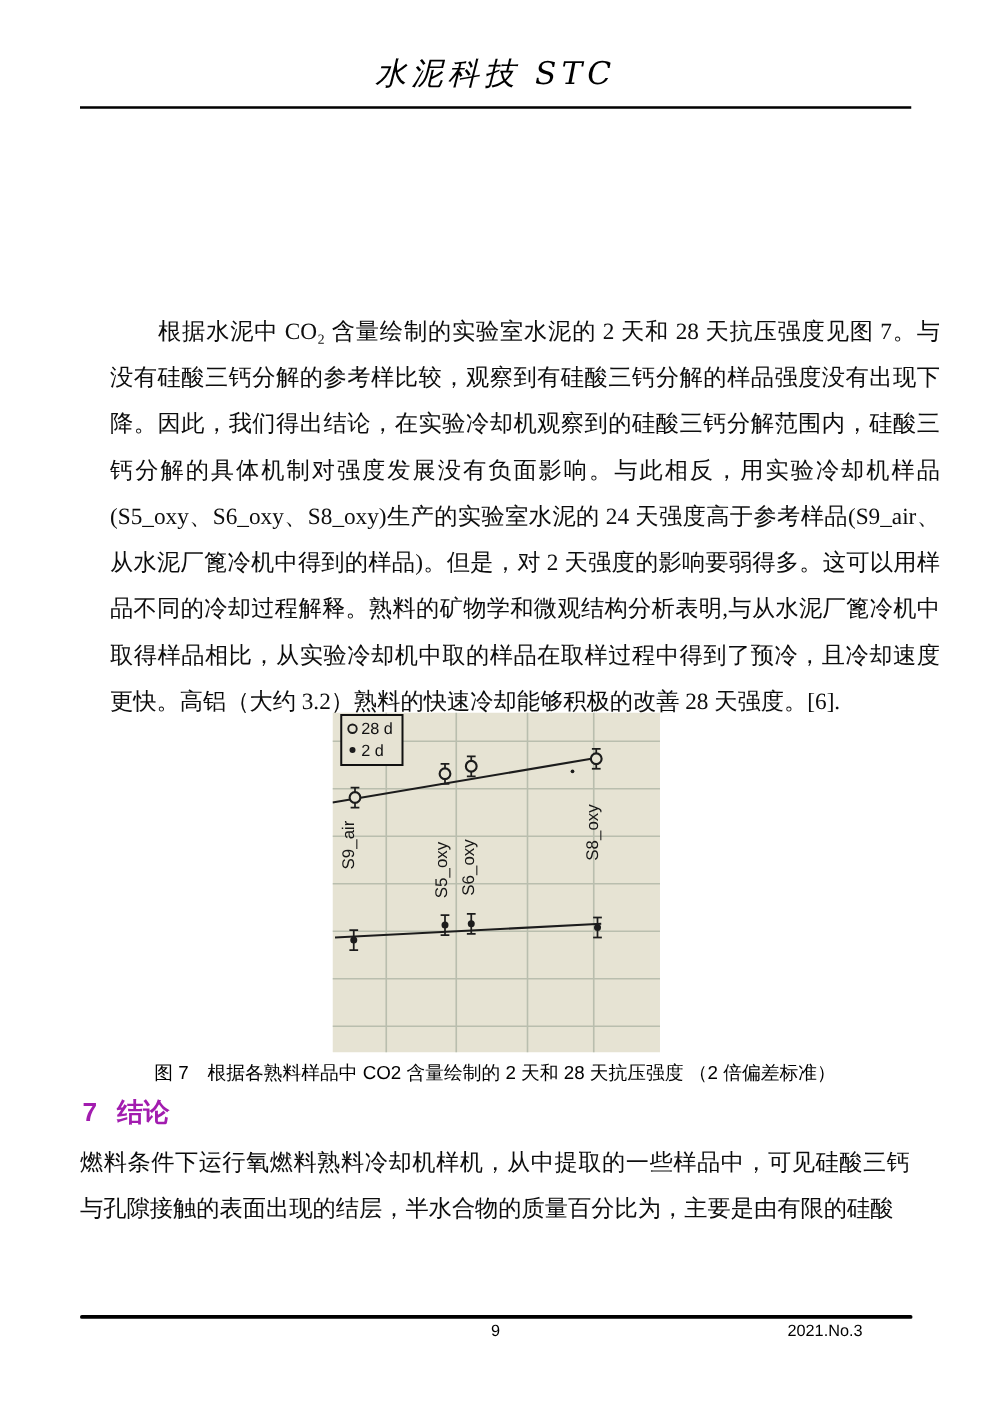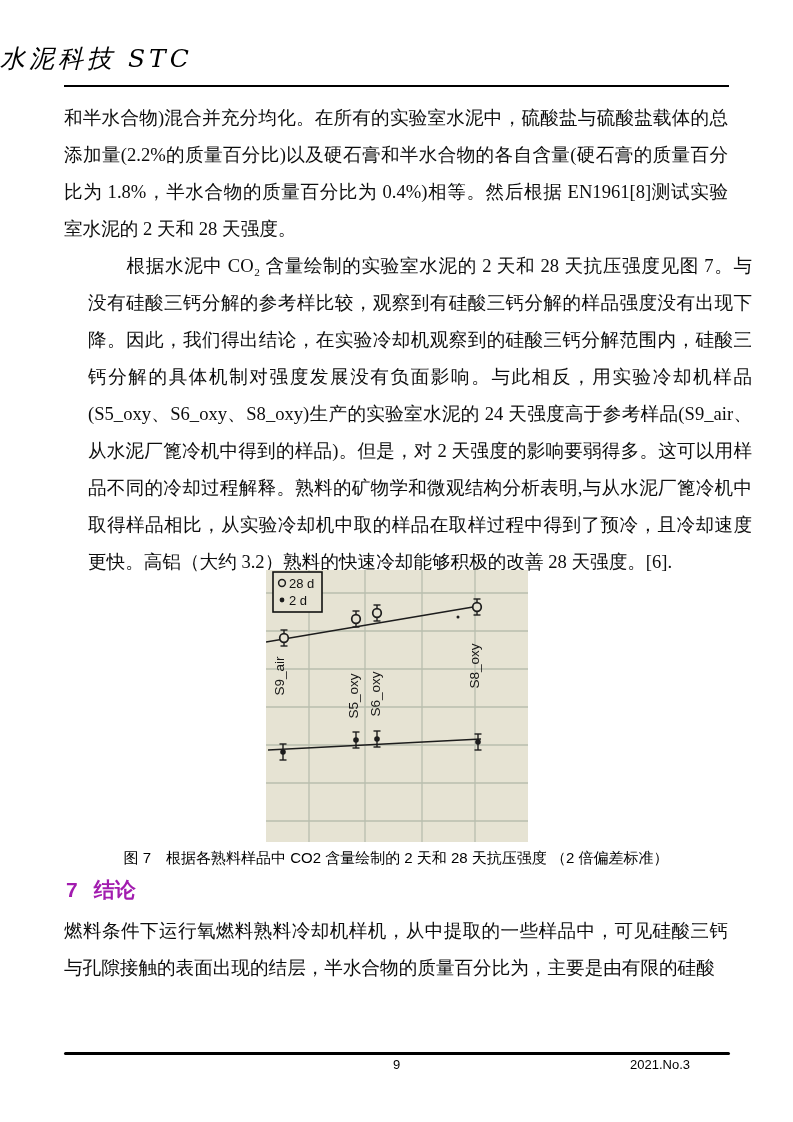--- a/index.html
+++ b/index.html
@@ -2,21 +2,21 @@
 <html><head>
 <meta charset="utf-8">
 <style>
   html,body { margin:0; padding:0; background:#ffffff; }
   .page {
     position:relative; width:793px; height:1122px; background:#ffffff;
     font-family:"Liberation Serif","DejaVu Serif",serif; color:#111;
     overflow:hidden;
   }
   .journal-title {
-    position:absolute; top:42px; left:0; right:0; 
+    position:absolute; top:42px; left:0; right:0; text-align:center;
     font-size:25px; font-style:italic; letter-spacing:4px; color:#000;
     font-family:"DejaVu Serif","Liberation Serif",serif;
   }
   .header-rule { position:absolute; top:85px; left:64px; width:665px; height:2px; background:#000; }
   .para { position:absolute; left:64px; width:664px; font-size:18.6px; color:#0d0d0d; }
   .bl { height:37px; line-height:37px; text-align:justify; text-align-last:justify; overflow:hidden; }
   .bl-last { text-align-last:left; }
   .p1 { top:99px; }
   .p2 { top:247px;margin-left:24px; }
   .p3 { top:912px; }
@@ -42,26 +42,20 @@
   }
 </style>
 </head>
 <body>
 
 <div class="page">
 
   <div class="journal-title">水泥科技 STC</div>
   <div class="header-rule"></div>
 
-  <div class="para p1">
-      <div class="bl">和半水合物)混合并充分均化。在所有的实验室水泥中，硫酸盐与硫酸盐载体的总</div>
-      <div class="bl">添加量(2.2%的质量百分比)以及硬石膏和半水合物的各自含量(硬石膏的质量百分</div>
-      <div class="bl">比为 1.8%，半水合物的质量百分比为 0.4%)相等。然后根据 EN1961[8]测试实验</div>
-      <div class="bl bl-last">室水泥的 2 天和 28 天强度。</div>
-    </div>
   <div class="para p2">
       <div class="bl">　　根据水泥中 CO₂ 含量绘制的实验室水泥的 2 天和 28 天抗压强度见图 7。与</div>
       <div class="bl">没有硅酸三钙分解的参考样比较，观察到有硅酸三钙分解的样品强度没有出现下</div>
       <div class="bl">降。因此，我们得出结论，在实验冷却机观察到的硅酸三钙分解范围内，硅酸三</div>
       <div class="bl">钙分解的具体机制对强度发展没有负面影响。与此相反，用实验冷却机样品</div>
       <div class="bl">(S5_oxy、S6_oxy、S8_oxy)生产的实验室水泥的 24 天强度高于参考样品(S9_air、</div>
       <div class="bl">从水泥厂篦冷机中得到的样品)。但是，对 2 天强度的影响要弱得多。这可以用样</div>
       <div class="bl">品不同的冷却过程解释。熟料的矿物学和微观结构分析表明,与从水泥厂篦冷机中</div>
       <div class="bl">取得样品相比，从实验冷却机中取的样品在取样过程中得到了预冷，且冷却速度</div>
       <div class="bl bl-last">更快。高铝（大约 3.2）熟料的快速冷却能够积极的改善 28 天强度。[6].</div>

